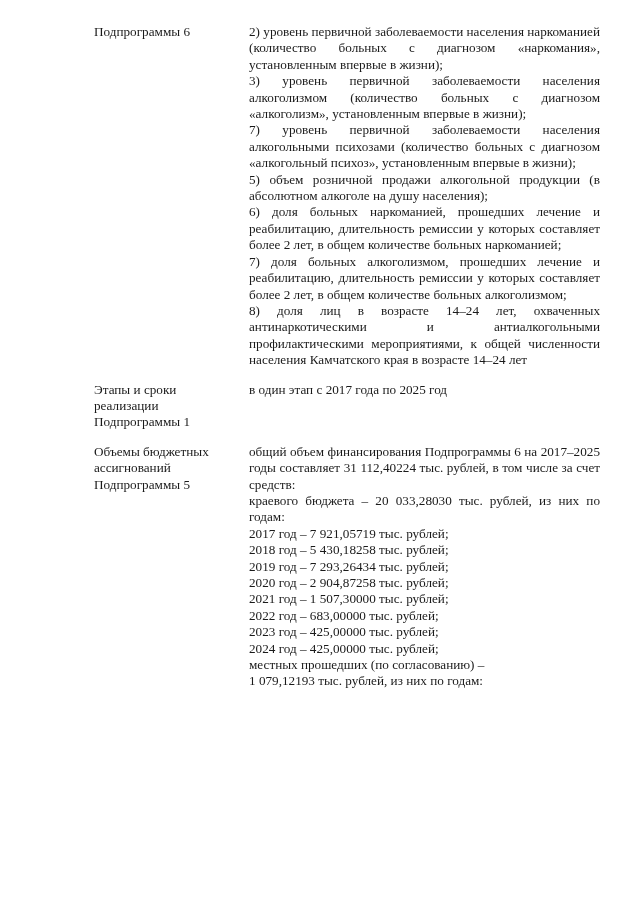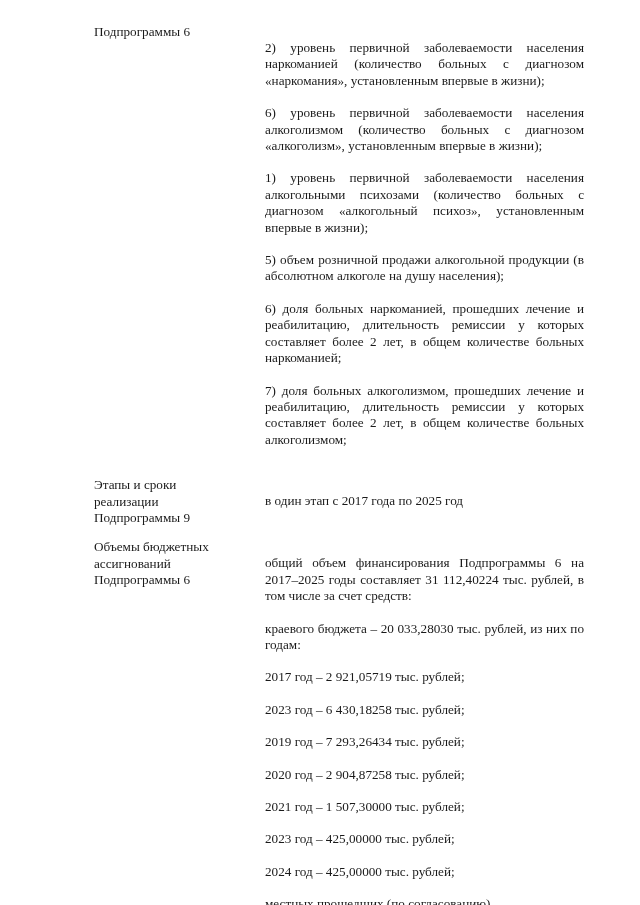--- a/index.html
+++ b/index.html
@@ -28,59 +28,61 @@
     flex-shrink: 0;
     padding-right: 14px;
     box-sizing: border-box;
     text-align: left;
   }
   .row-content {
     flex: 1;
     min-width: 0;
   }
   .para {
-    margin: 16px;
+    margin: 0;
     text-align: justify;
     text-justify: inter-word;
   }
 </style>
 </head>
 <body>
 
 <div class="page">
 
   <section class="row">
     <div class="row-label">Подпрограммы 6</div>
     <div class="row-content">
         <p class="para">2) уровень первичной заболеваемости населения наркоманией (количество больных с диагнозом «наркомания», установленным впервые в жизни);</p>
-        <p class="para">6) уровень первичной заболеваемости населения алкоголизмом (количество больных с диагнозом «алкоголизм», установленным впервые в жизни);</p>
-        <p class="para">1) уровень первичной заболеваемости населения алкогольными психозами (количество больных с диагнозом «алкогольный психоз», установленным впервые в жизни);</p>
+        <p class="para">3) уровень первичной заболеваемости населения алкоголизмом (количество больных с диагнозом «алкоголизм», установленным впервые в жизни);</p>
+        <p class="para">7) уровень первичной заболеваемости населения алкогольными психозами (количество больных с диагнозом «алкогольный психоз», установленным впервые в жизни);</p>
         <p class="para">5) объем розничной продажи алкогольной продукции (в абсолютном алкоголе на душу населения);</p>
         <p class="para">6) доля больных наркоманией, прошедших лечение и реабилитацию, длительность ремиссии у которых составляет более 2 лет, в общем количестве больных наркоманией;</p>
         <p class="para">7) доля больных алкоголизмом, прошедших лечение и реабилитацию, длительность ремиссии у которых составляет более 2 лет, в общем количестве больных алкоголизмом;</p>
+        <p class="para">8) доля лиц в возрасте 14–24 лет, охваченных антинаркотическими и антиалкогольными профилактическими мероприятиями, к общей численности населения Камчатского края в возрасте 14–24 лет</p>
       </div>
   </section>
 
   <section class="row">
-    <div class="row-label">Этапы и сроки реализации Подпрограммы 9</div>
+    <div class="row-label">Этапы и сроки реализации Подпрограммы 1</div>
     <div class="row-content">
         <p class="para">в один этап с 2017 года по 2025 год</p>
       </div>
   </section>
 
   <section class="row">
-    <div class="row-label">Объемы бюджетных ассигнований Подпрограммы 6</div>
+    <div class="row-label">Объемы бюджетных ассигнований Подпрограммы 5</div>
     <div class="row-content">
         <p class="para">общий объем финансирования Подпрограммы 6 на 2017–2025 годы составляет 31 112,40224 тыс. рублей, в том числе за счет средств:</p>
         <p class="para">краевого бюджета – 20 033,28030 тыс. рублей, из них по годам:</p>
-        <p class="para">2017 год – 2 921,05719 тыс. рублей;</p>
-        <p class="para">2023 год – 6 430,18258 тыс. рублей;</p>
+        <p class="para">2017 год – 7 921,05719 тыс. рублей;</p>
+        <p class="para">2018 год – 5 430,18258 тыс. рублей;</p>
         <p class="para">2019 год – 7 293,26434 тыс. рублей;</p>
         <p class="para">2020 год – 2 904,87258 тыс. рублей;</p>
         <p class="para">2021 год – 1 507,30000 тыс. рублей;</p>
+        <p class="para">2022 год – 683,00000 тыс. рублей;</p>
         <p class="para">2023 год – 425,00000 тыс. рублей;</p>
         <p class="para">2024 год – 425,00000 тыс. рублей;</p>
         <p class="para">местных прошедших (по согласованию) –</p>
         <p class="para">1 079,12193 тыс. рублей, из них по годам:</p>
       </div>
   </section>
 
 </div>
 
 </body></html>

